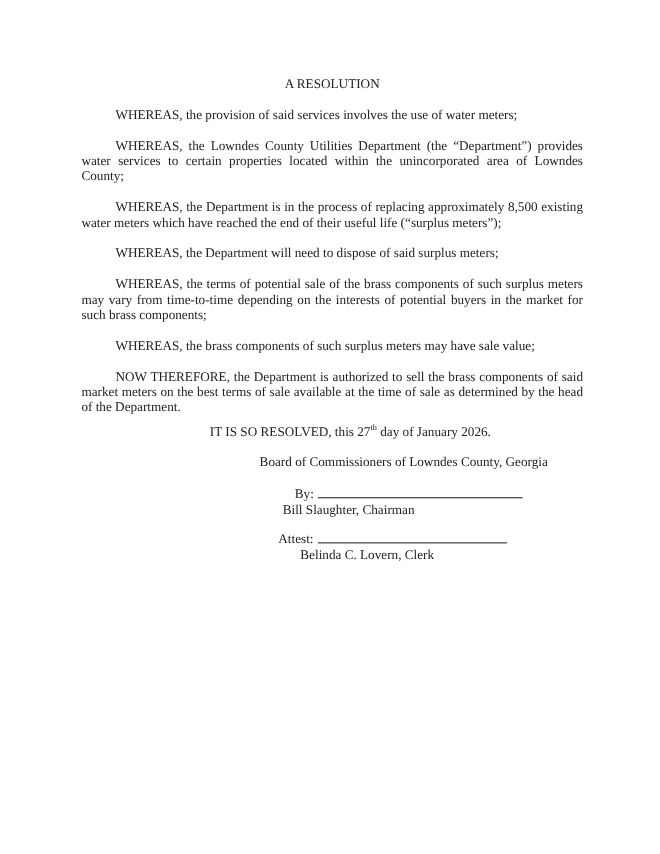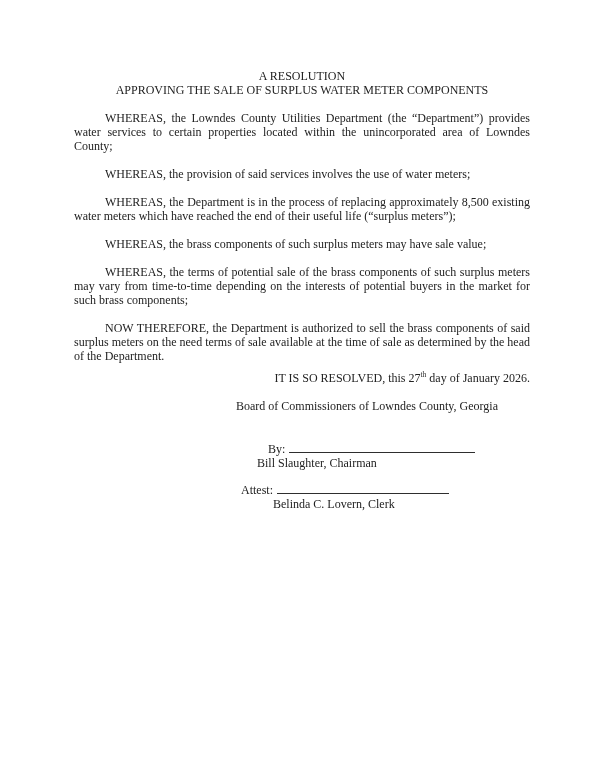--- a/index.html
+++ b/index.html
@@ -24,72 +24,72 @@
     text-align: center;
     margin: 0 0 14px 0;
   }
   .para {
     margin: 0 0 14px 0;
     text-align: justify;
     text-indent: 31px;
   }
   .resolved-line {
     margin: -6px 0 14px 0;
-    text-align: right;
+    text-align: center;
     text-indent: 33px;
   }
   .resolved-line sup {
     font-size: 7.5px;
     line-height: 0;
     vertical-align: super;
   }
   .sig-block {
     margin-left: 162px;
   }
   .sig-org {
-    margin: 0 0 28px 0;
+    margin: 0 0 14px 0;
   }
   .sig-row {
     white-space: nowrap;
     margin-left: 32px;
   }
   .uline {
     display: inline-block;
     height: 11px;
     border-bottom: 1px solid #2e2e2e;
     vertical-align: baseline;
   }
   .uline-by { width: 186px; margin-left: 4px; }
   .uline-attest { width: 172px; margin-left: 4px; }
   .sig-name-by {
     margin: 0 0 12px 21px;
   }
   .attest-row {
-    margin-left: 5px;
+    margin-left: 17px;
   }
   .sig-name-attest {
     margin: 0 0 10px 37px;
   }
 </style>
 </head>
 <body>
 
 <div class="page">
 
   <div class="doc-title">
     <div>A RESOLUTION</div>
-    <div>APPROVING THE SALE OF SURPLUS WATER METER COMPONENTS</div>
   </div>
 
+  <p class="para">WHEREAS, the provision of said services involves the use of water meters;</p>
   <p class="para">WHEREAS, the Lowndes County Utilities Department (the “Department”) provides water services to certain properties located within the unincorporated area of Lowndes County;</p>
-  <p class="para">WHEREAS, the provision of said services involves the use of water meters;</p>
   <p class="para">WHEREAS, the Department is in the process of replacing approximately 8,500 existing water meters which have reached the end of their useful life (“surplus meters”);</p>
+  <p class="para">WHEREAS, the Department will need to dispose of said surplus meters;</p>
+  <p class="para">WHEREAS, the terms of potential sale of the brass components of such surplus meters may vary from time-to-time depending on the interests of potential buyers in the market for such brass components;</p>
   <p class="para">WHEREAS, the brass components of such surplus meters may have sale value;</p>
-  <p class="para">WHEREAS, the terms of potential sale of the brass components of such surplus meters may vary from time-to-time depending on the interests of potential buyers in the market for such brass components;</p>
-  <p class="para">NOW THEREFORE, the Department is authorized to sell the brass components of said surplus meters on the need terms of sale available at the time of sale as determined by the head of the Department.</p>
+  <p class="para">NOW THEREFORE, the Department is authorized to sell the brass components of said market meters on the best terms of sale available at the time of sale as determined by the head of the Department.</p>
 
   <p class="resolved-line"><span>IT IS SO RESOLVED, this 27</span><sup>th</sup><span> day of January 2026.</span></p>
 
   <div class="sig-block">
     <div class="sig-org">Board of Commissioners of Lowndes County, Georgia</div>
 
     <div class="sig-row">
       <span>By:</span><span class="uline uline-by"></span>
     </div>
     <div class="sig-name-by">Bill Slaughter, Chairman</div>

